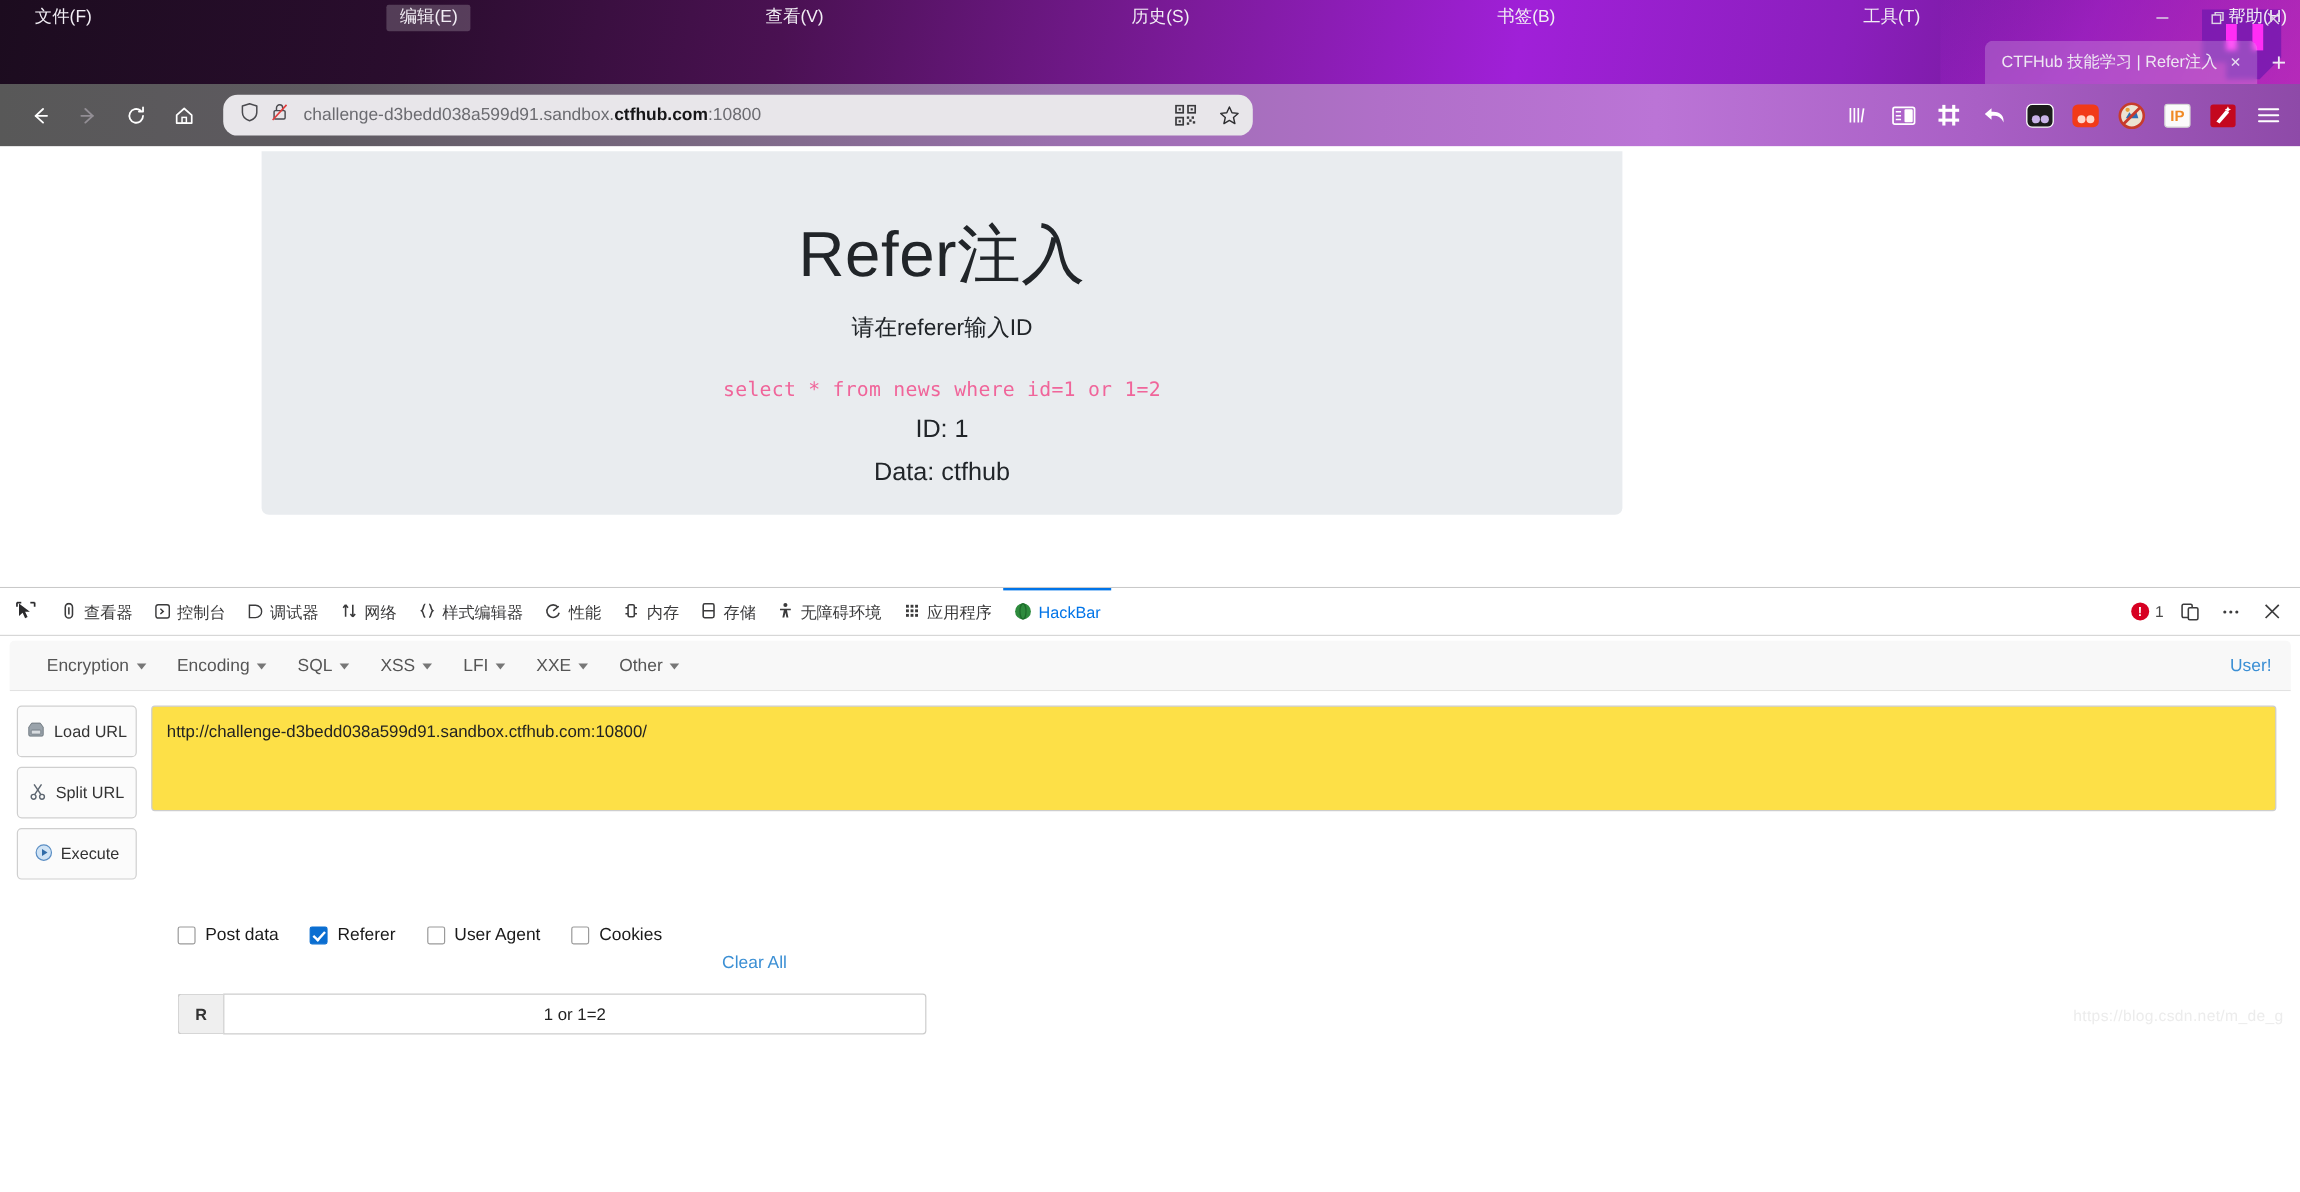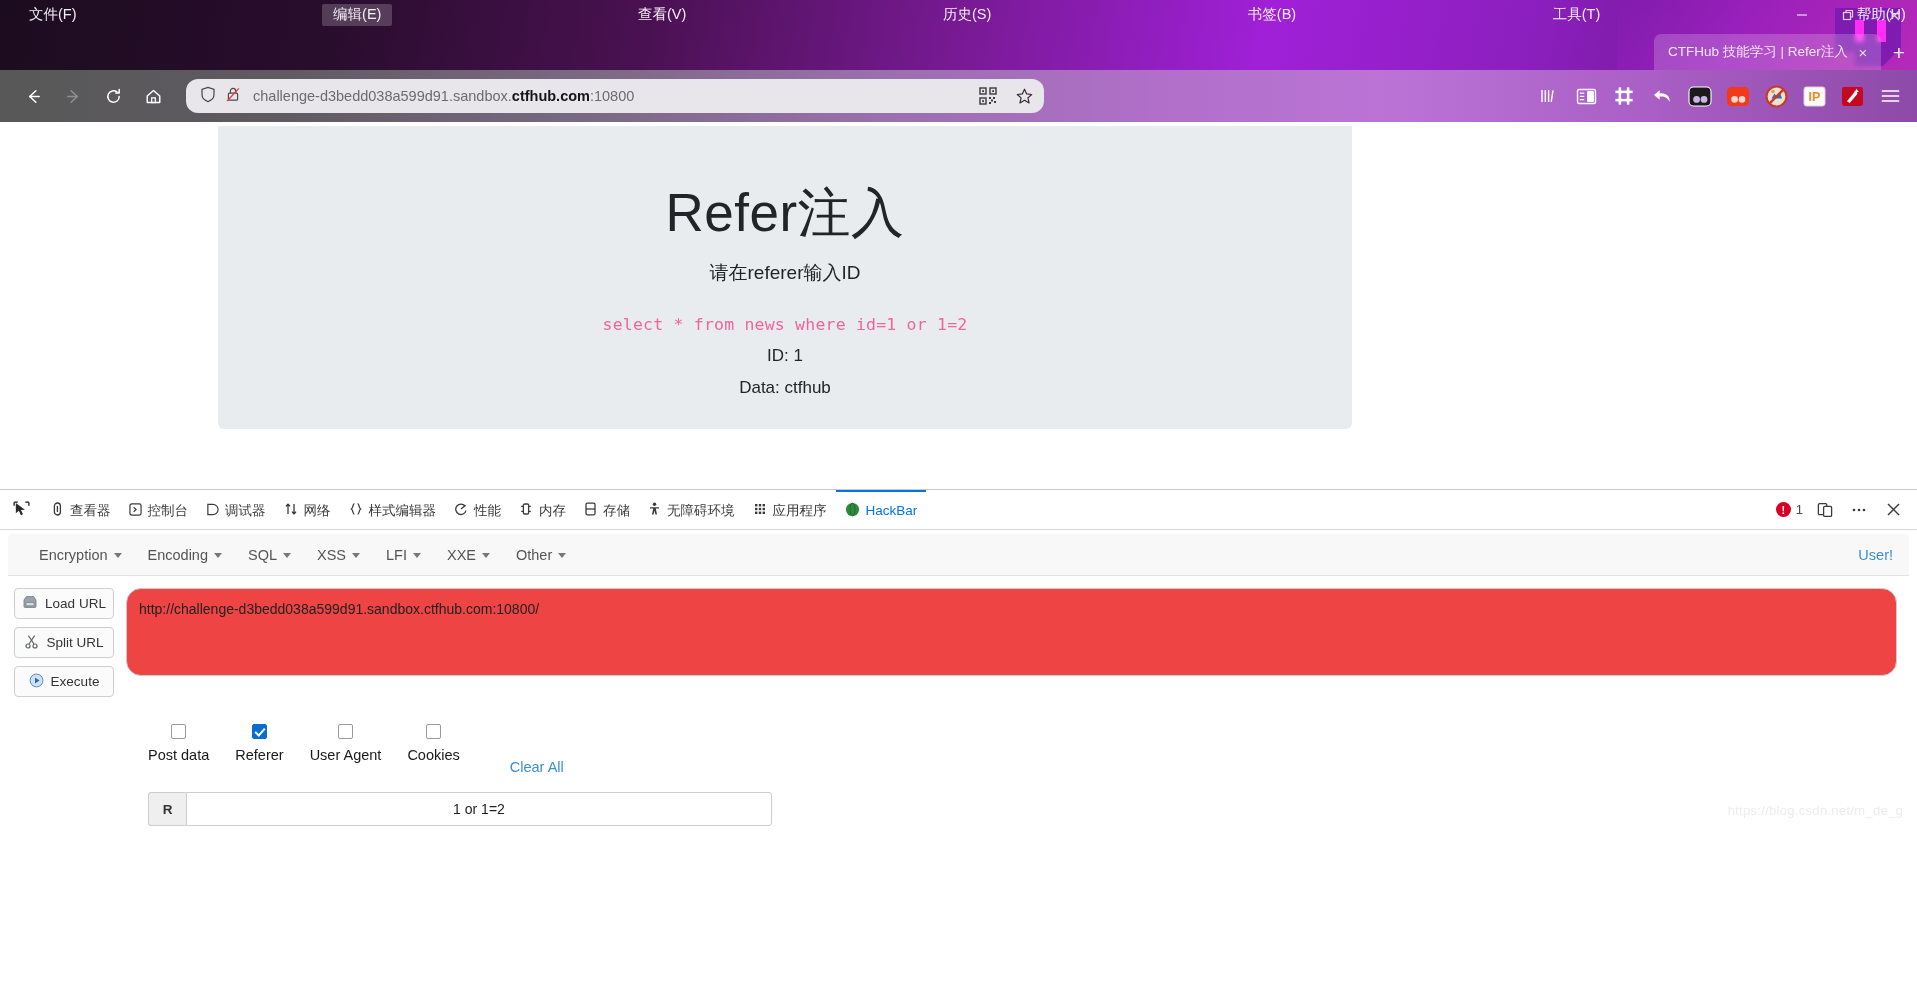--- a/index.html
+++ b/index.html
@@ -110,21 +110,21 @@
   }
   .page-title {
     font-size: 53px; font-weight: 400; color: #212529; line-height: 1.1;
     letter-spacing: .5px;
   }
   .page-sub { font-size: 19px; color: #212529; margin-top: 18px; }
   .sql-line {
     font-family: "DejaVu Sans Mono", monospace;
     font-size: 16.5px; color: #f0659a; margin-top: 29px; letter-spacing: .2px;
   }
-  .page-row { font-size: 17px; color: #212529; margin-top: 12px; }
+  .page-row { font-size: 21px; color: #212529; margin-top: 12px; }
 
   
   .devtools { border-top: 1px solid #c9c9c9; background: #fff; }
   .dt-tabbar {
     display: flex; align-items: center; height: 40px;
     border-bottom: 1px solid #d7d7d7; background: #fff; padding-left: 4px;
   }
   .dt-picker {
     width: 34px; height: 34px; display: flex; align-items: center; justify-content: center;
     margin-right: 4px;
@@ -158,34 +158,34 @@
   .caret {
     width: 0; height: 0; border-left: 4px solid transparent; border-right: 4px solid transparent;
     border-top: 5px solid #777; margin-top: 2px;
   }
   .hb-help { margin-left: auto; color: #3b8fd4; }
 
   .hb-body { display: flex; padding: 12px 20px 0 14px; gap: 12px; }
   .hb-btncol { display: flex; flex-direction: column; gap: 8px; width: 100px; }
   .hb-btn {
     display: flex; align-items: center; justify-content: center; gap: 7px;
-    height: 31px; border: 1px solid #cfcfcf; border-radius: 4px;
+    height: 43px; border: 1px solid #cfcfcf; border-radius: 4px;
     background: #fbfbfb; color: #333; font-size: 13.5px;
   }
   .hb-textarea {
-    flex: 1; height: 88px; border: 1px solid #cdcdcd; border-radius: 15px;
+    flex: 1; height: 88px; border: 1px solid #cdcdcd; border-radius: 3px;
     padding: 10px 12px; font-size: 14px; color: #222; resize: none;
-    font-family: "Liberation Sans", sans-serif; background: #ef4444;
+    font-family: "Liberation Sans", sans-serif; background: #fde047;
     line-height: 1.45; outline: none;
   }
   .hb-checkrow {
     display: flex; align-items: center; gap: 26px;
     padding: 14px 0 0 148px;
   }
-  .chk { display: flex; align-items: center; gap: 8px; color: #1a1a1a; font-size: 14.5px; flex-direction: column; }
+  .chk { display: flex; align-items: center; gap: 8px; color: #1a1a1a; font-size: 14.5px; }
   .box {
     width: 15px; height: 15px; border: 1px solid #9a9a9a; border-radius: 2px; background: #fff;
     display: inline-block;
   }
   .box.checked {
     background: #0a6ed1; border-color: #0a6ed1; position: relative;
   }
   .box.checked::after {
     content: ""; position: absolute; left: 4px; top: 1px; width: 4px; height: 8px;
     border: solid #fff; border-width: 0 2px 2px 0; transform: rotate(42deg);

